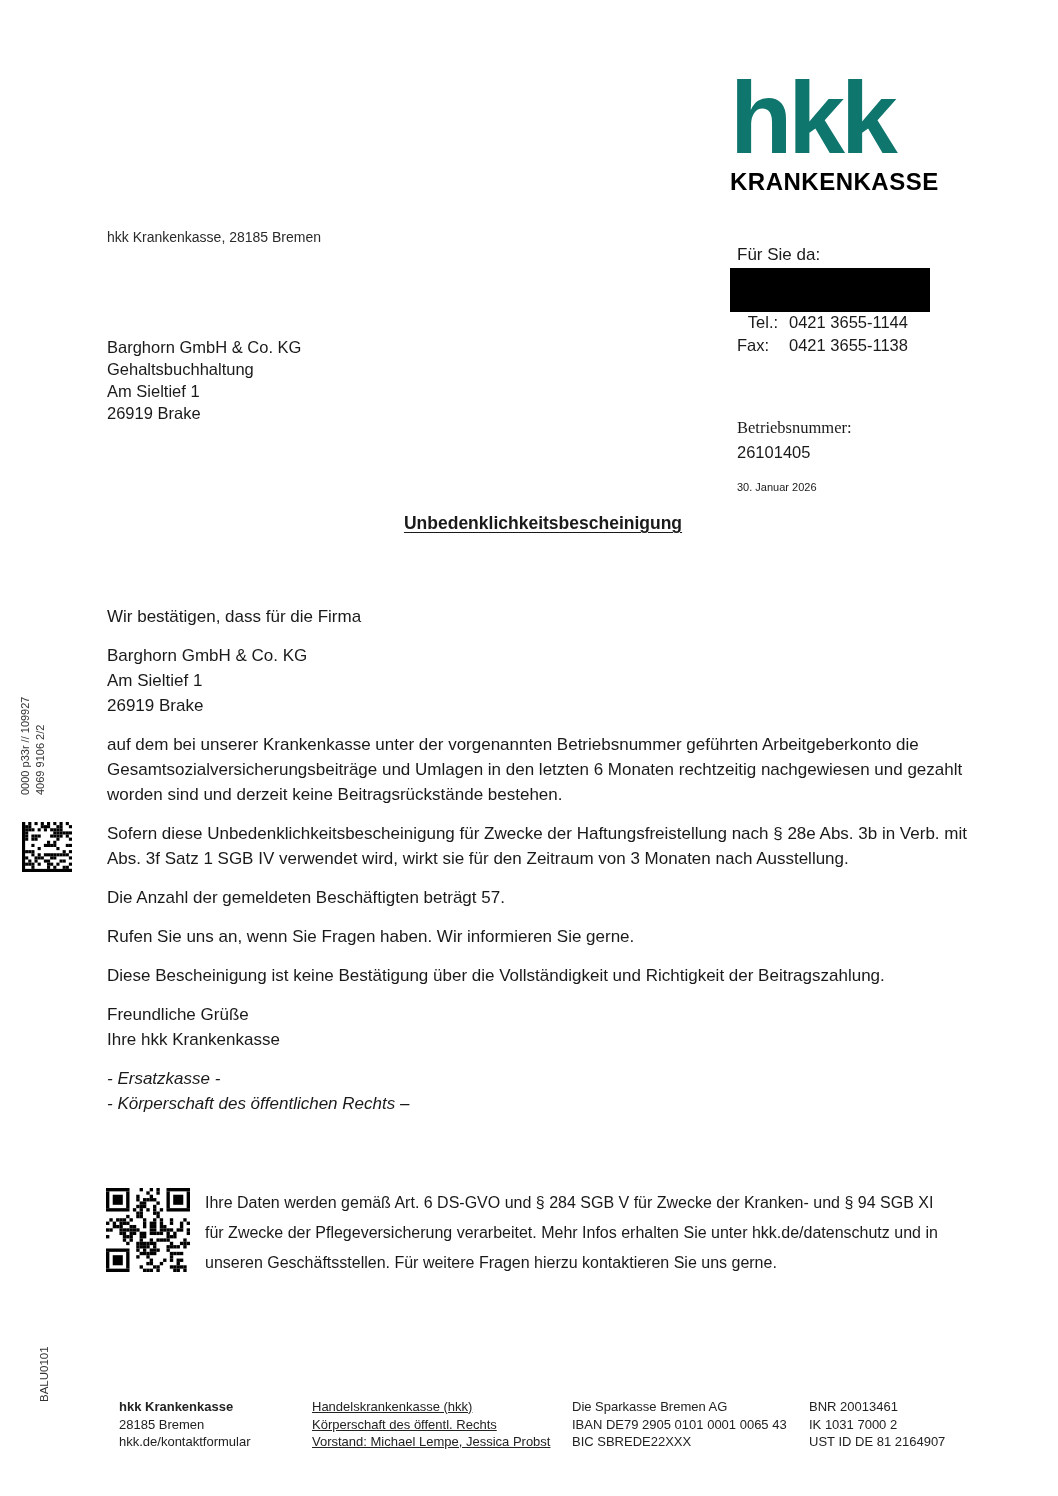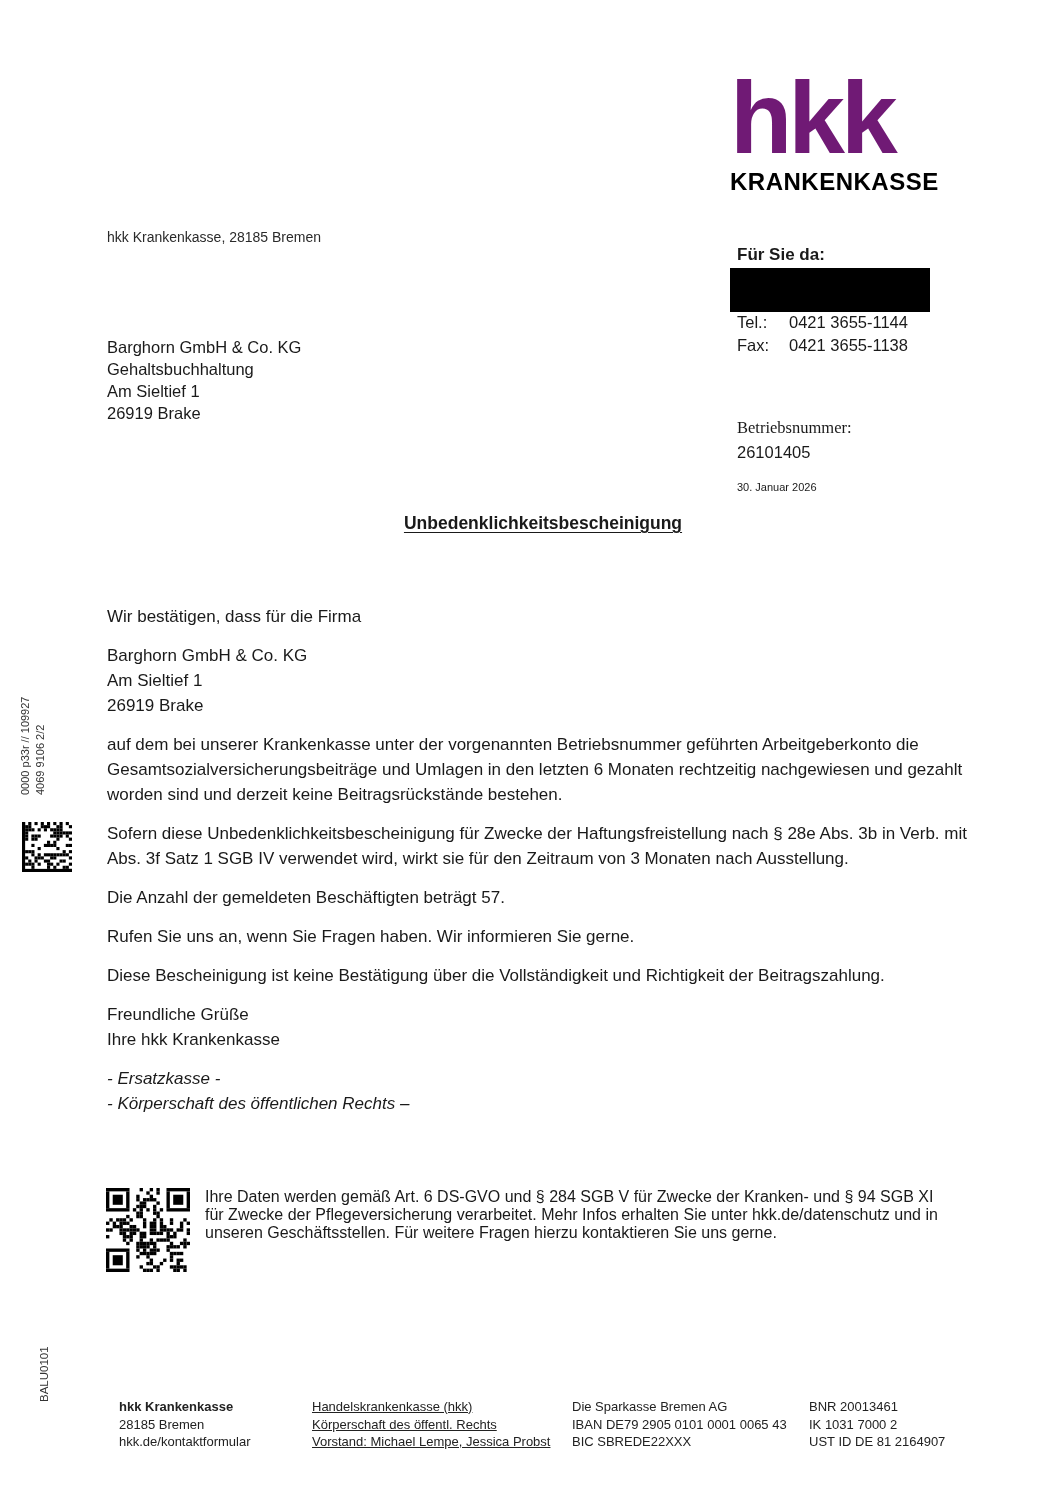--- a/index.html
+++ b/index.html
@@ -10,36 +10,36 @@
     color: #1a1a1a;
     position: relative;
     -webkit-font-smoothing: antialiased;
   }
   .page { position: absolute; inset: 0; width: 1058px; height: 1496px; overflow: hidden; }
 
   
   .logo-block { position: absolute; left: 730px; top: 70px; width: 210px; text-align: left; }
   .logo-main {
     font-weight: bold; font-size: 102px; line-height: 96px;
-    letter-spacing: -4px; color: #701a75;
+    letter-spacing: -4px; color: #0f766e;
     font-family: "Liberation Sans", sans-serif;
   }
   .logo-sub {
     font-weight: bold; font-size: 24px; letter-spacing: 0.5px;
     color: #000; margin-top: 2px;
   }
 
   
   .sender-line { position: absolute; left: 107px; top: 229px; font-size: 14px; color: #2a2a2a; }
   .recipient { position: absolute; left: 107px; top: 336px; font-size: 16.5px; line-height: 22px; }
 
   
-  .fuer-sie { position: absolute; left: 737px; top: 245px; font-size: 17px; font-weight: bold; }
+  .fuer-sie { position: absolute; left: 737px; top: 245px; font-size: 17px; font-weight: normal; }
   .redaction { position: absolute; left: 730px; top: 268px; width: 200px; height: 44px; background: #000; }
-  .tel-row { position: absolute; left: 737px; top: 313px; font-size: 16.5px; }
+  .tel-row { position: absolute; left: 737px; top: 313px; font-size: 16.5px; text-align: center; }
   .fax-row { position: absolute; left: 737px; top: 336px; font-size: 16.5px; }
   .contact-label { display: inline-block; width: 52px; }
   .bn-label { position: absolute; left: 737px; top: 418px; font-size: 16.5px; font-family: Liberation Serif, serif; }
   .bn-value { position: absolute; left: 737px; top: 443px; font-size: 16.5px; }
   .date-line { position: absolute; left: 737px; top: 481px; font-size: 11px; }
 
   
   .doc-title {
     position: absolute; left: 107px; top: 513px; width: 872px;
     text-align: center; font-size: 17.5px; font-weight: bold;
@@ -50,21 +50,21 @@
   .body-flow { position: absolute; left: 107px; top: 604px; width: 876px; font-size: 17px; }
   .body-flow p { margin: 0 0 14px 0; line-height: 25px; }
   .body-flow .addr p, .body-flow .closing p, .body-flow .legal p { margin: 0; }
   .body-flow .addr, .body-flow .closing { margin-bottom: 14px; }
   .legal { font-style: italic; margin-top: 14px; line-height: 27px; }
 
   
   .qr { position: absolute; left: 106px; top: 1188px; width: 84px; height: 84px; }
   .privacy-text {
     position: absolute; left: 205px; top: 1188px; width: 735px;
-    font-size: 16px; line-height: 18px;
+    font-size: 16px; line-height: 30px;
   }
 
   
   .margin-code {
     position: absolute; left: 18px; top: 795px;
     transform: rotate(-90deg); transform-origin: left top;
     font-size: 11px; line-height: 15px; color: #333; white-space: nowrap;
   }
   .datamatrix { position: absolute; left: 22px; top: 822px; width: 50px; height: 50px; }
   .form-code {

